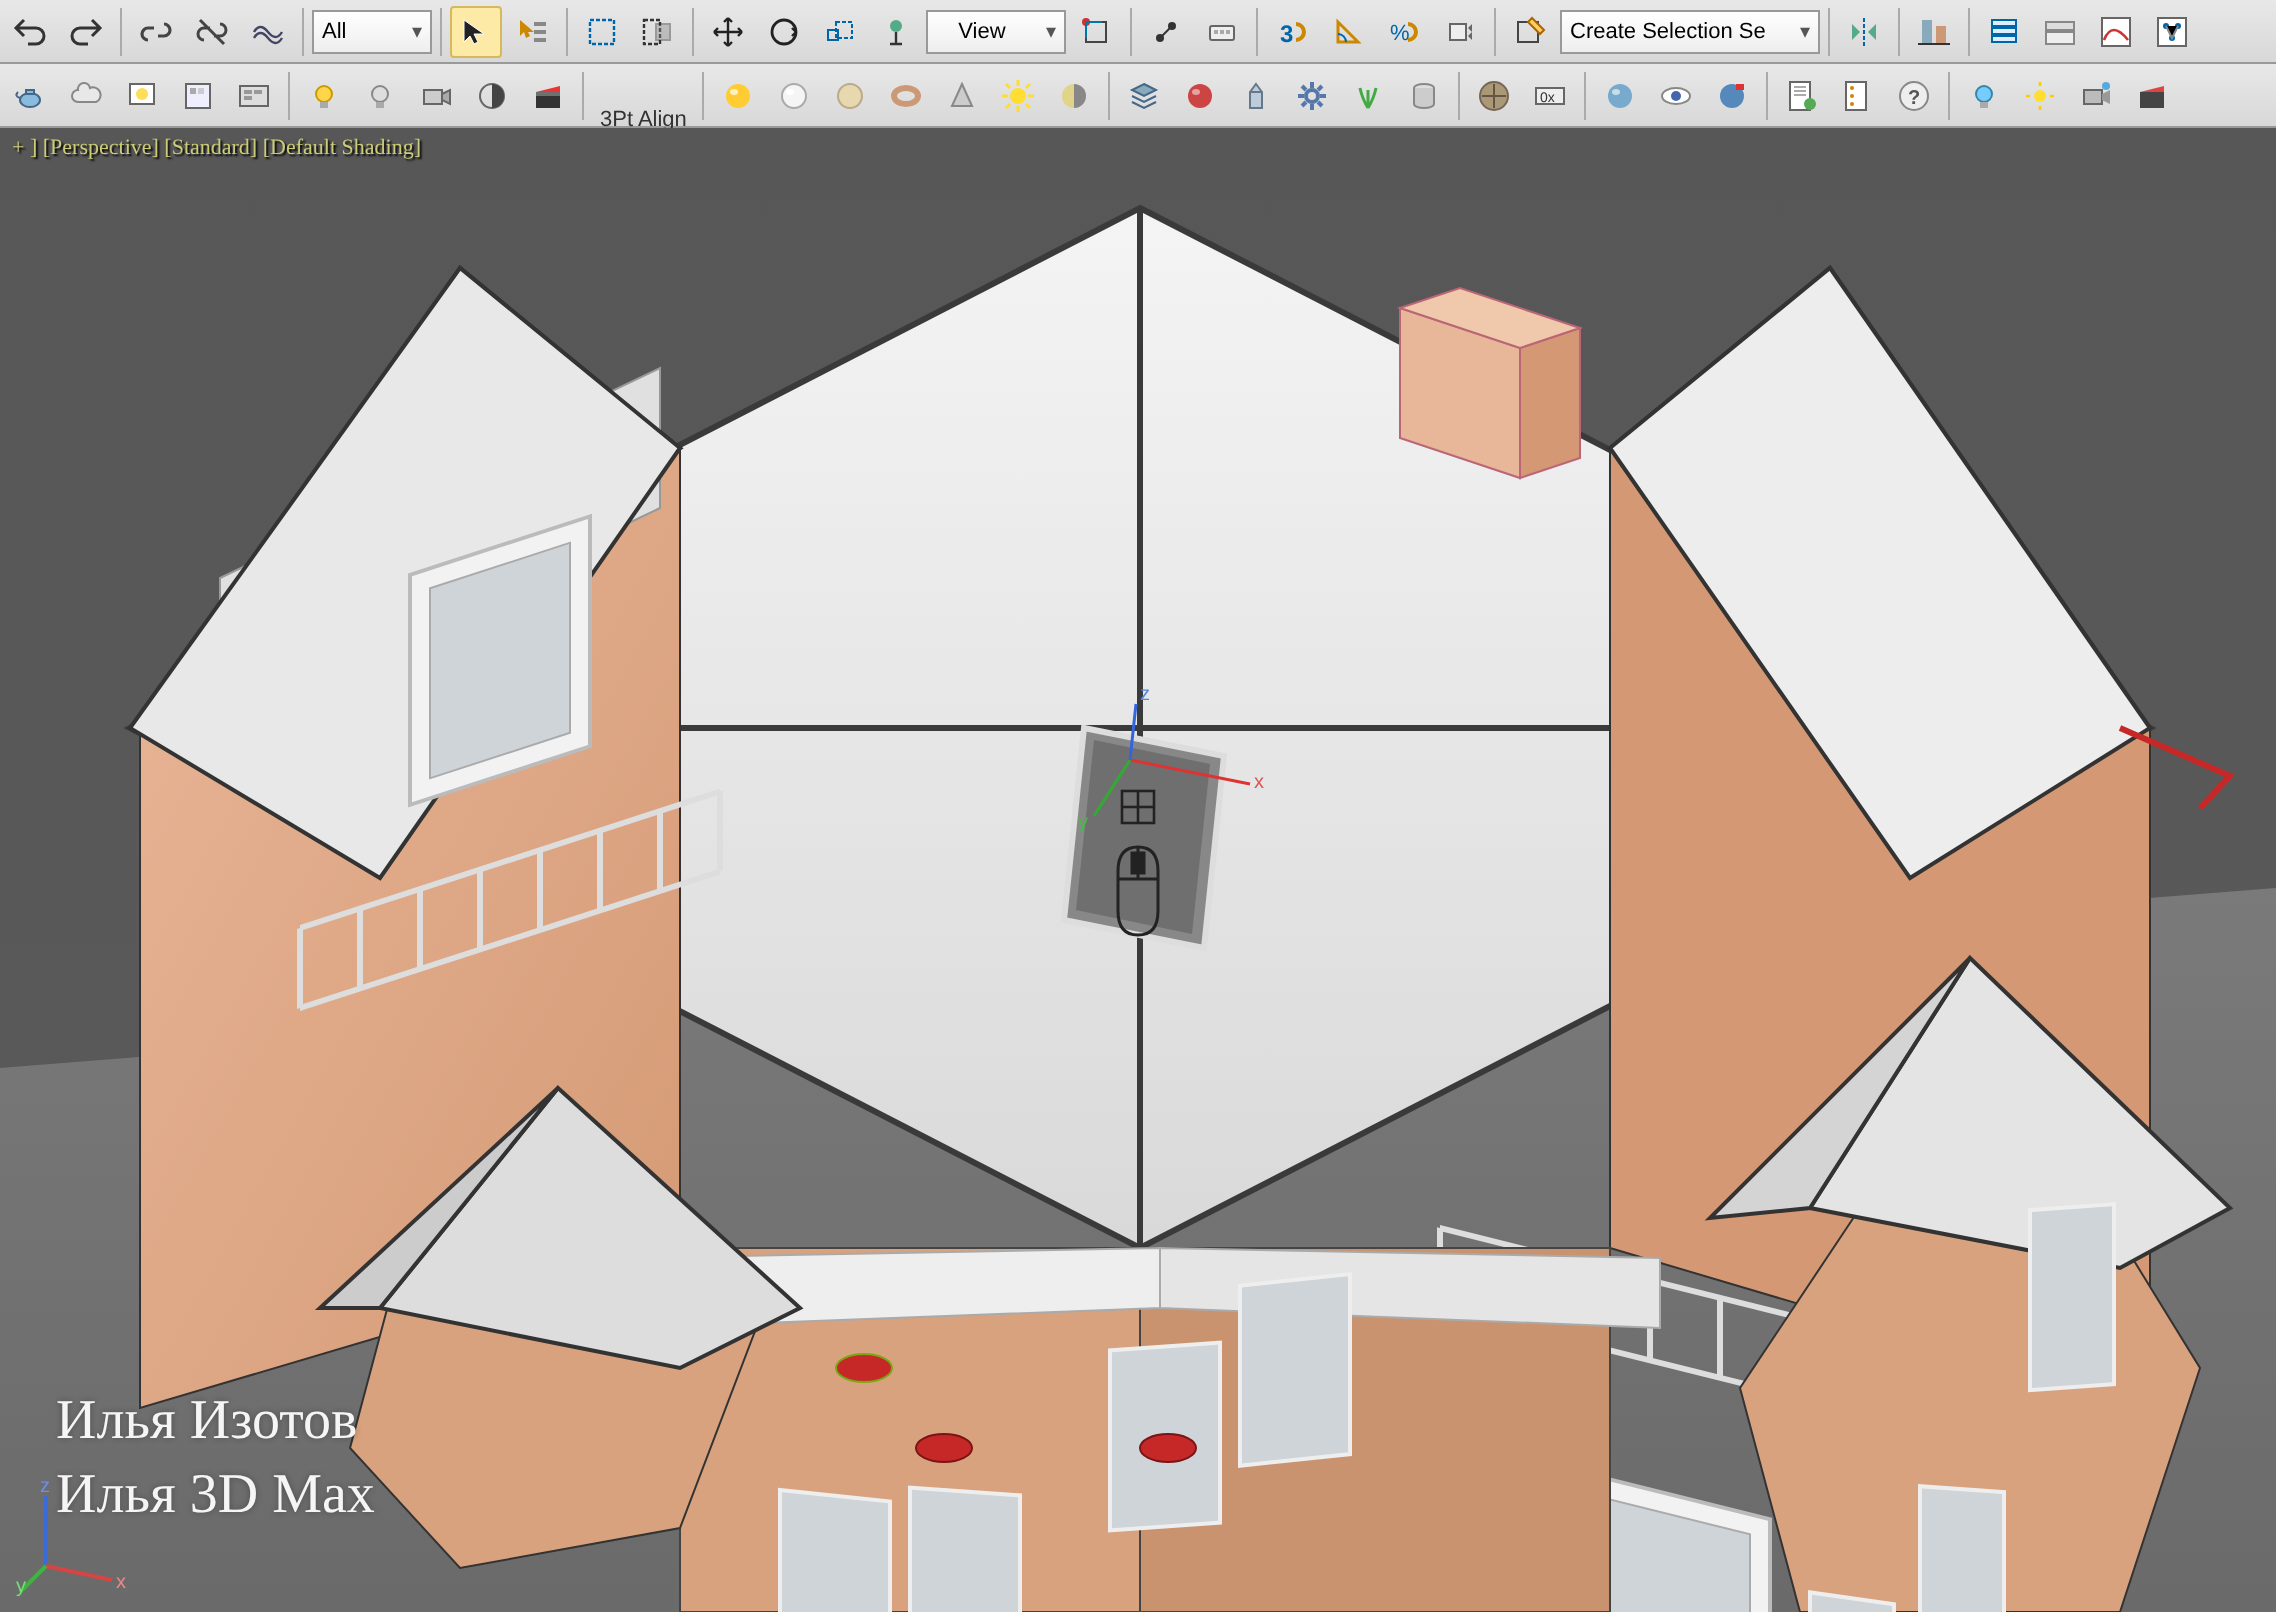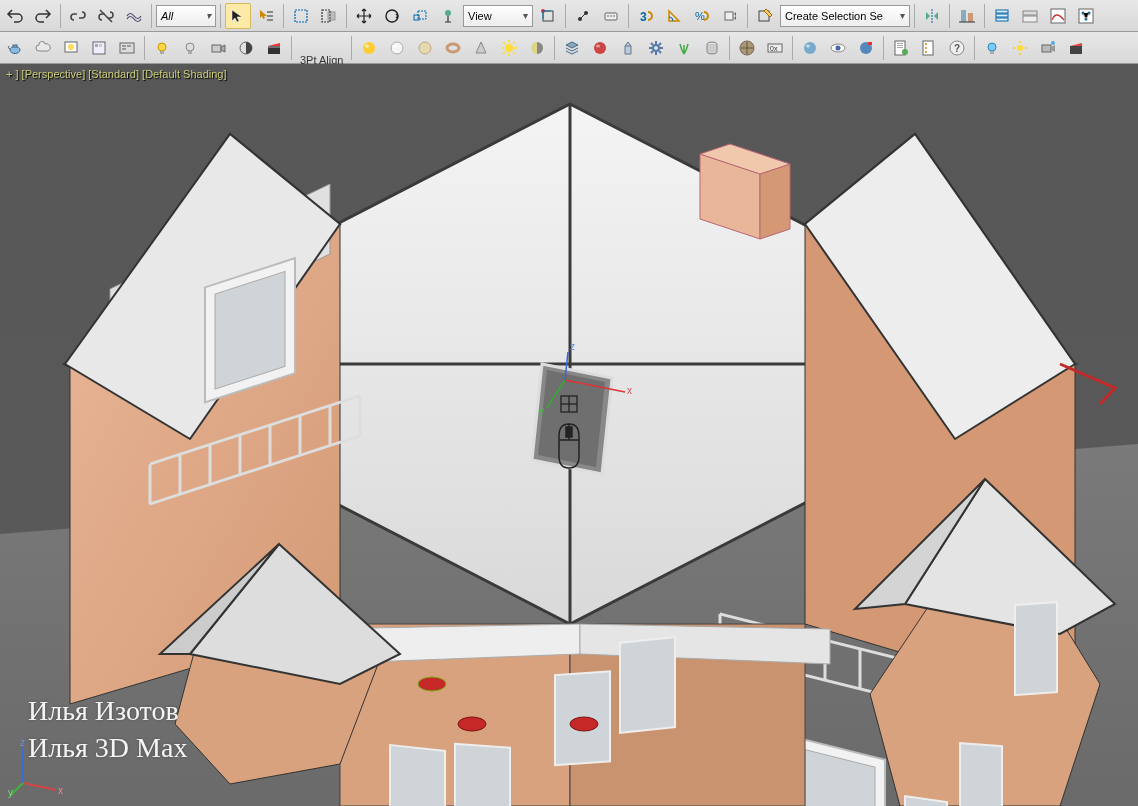--- a/index.html
+++ b/index.html
@@ -5,28 +5,28 @@
 * { margin:0; padding:0; box-sizing:border-box; }
 body { width:1138px; height:806px; background:#444; font-family:Tahoma,Arial,sans-serif; font-size:11px; overflow:hidden; position:relative; }
 
 
 .toolbar { display:flex; align-items:center; height:32px; background:linear-gradient(#e8e8e8,#d8d8d8); border-bottom:1px solid #999; padding:0 2px; gap:2px;}
 .btn { width:26px; height:26px; display:flex; align-items:center; justify-content:center; border:1px solid transparent; border-radius:2px; cursor:pointer; }
 .btn svg { width:18px; height:18px; }
 .sep { width:1px; height:24px; background:#aaa; margin:0 2px; }
 .select { height:22px; background:linear-gradient(#fff,#eee); border:1px solid #999; font-size:11px; padding:0 18px 0 4px; position:relative; cursor:pointer; display:flex; align-items:center; }
 .select:after { content:"▾"; position:absolute; right:4px; color:#555; font-size:10px; }
-.select.small{width:60px;font-style:italic;}
-.select.med{width:70px;}
+.select.small{width:60px;}
+.select.med{width:70px;justify-content:center;}
 .select.wide{width:130px;}
 .btn.active { background:#fdeaa7; border-color:#d7b85d; }
 
 
 .viewport { position:absolute; top:64px; left:0; right:0; bottom:0; background:linear-gradient(#575757,#5a5a5a); overflow:hidden; }
-.vp-label { position:absolute; top:4px; left:6px; color:#cccc77; font-size:11px; font-family:Liberation Sans, sans-serif; text-shadow:1px 1px 1px #000; z-index:20;}
+.vp-label { position:absolute; top:4px; left:6px; color:#cccc77; font-size:11px; font-family:Liberation Serif, serif; text-shadow:1px 1px 1px #000; z-index:20;}
 .vp-label span{cursor:pointer;}
 
 
 .watermark { position:absolute; bottom:40px; left:28px; color:#f5f5f5; font-size:28px; font-family:"Segoe UI",Tahoma; line-height:1.3; z-index:30; text-shadow:0 0 3px rgba(0,0,0,.3);}
 
 
 .axis-gizmo { position:absolute; bottom:8px; left:8px; z-index:30;}
 .house-svg { position:absolute; top:0; left:0; width:100%; height:100%; }
 
 

